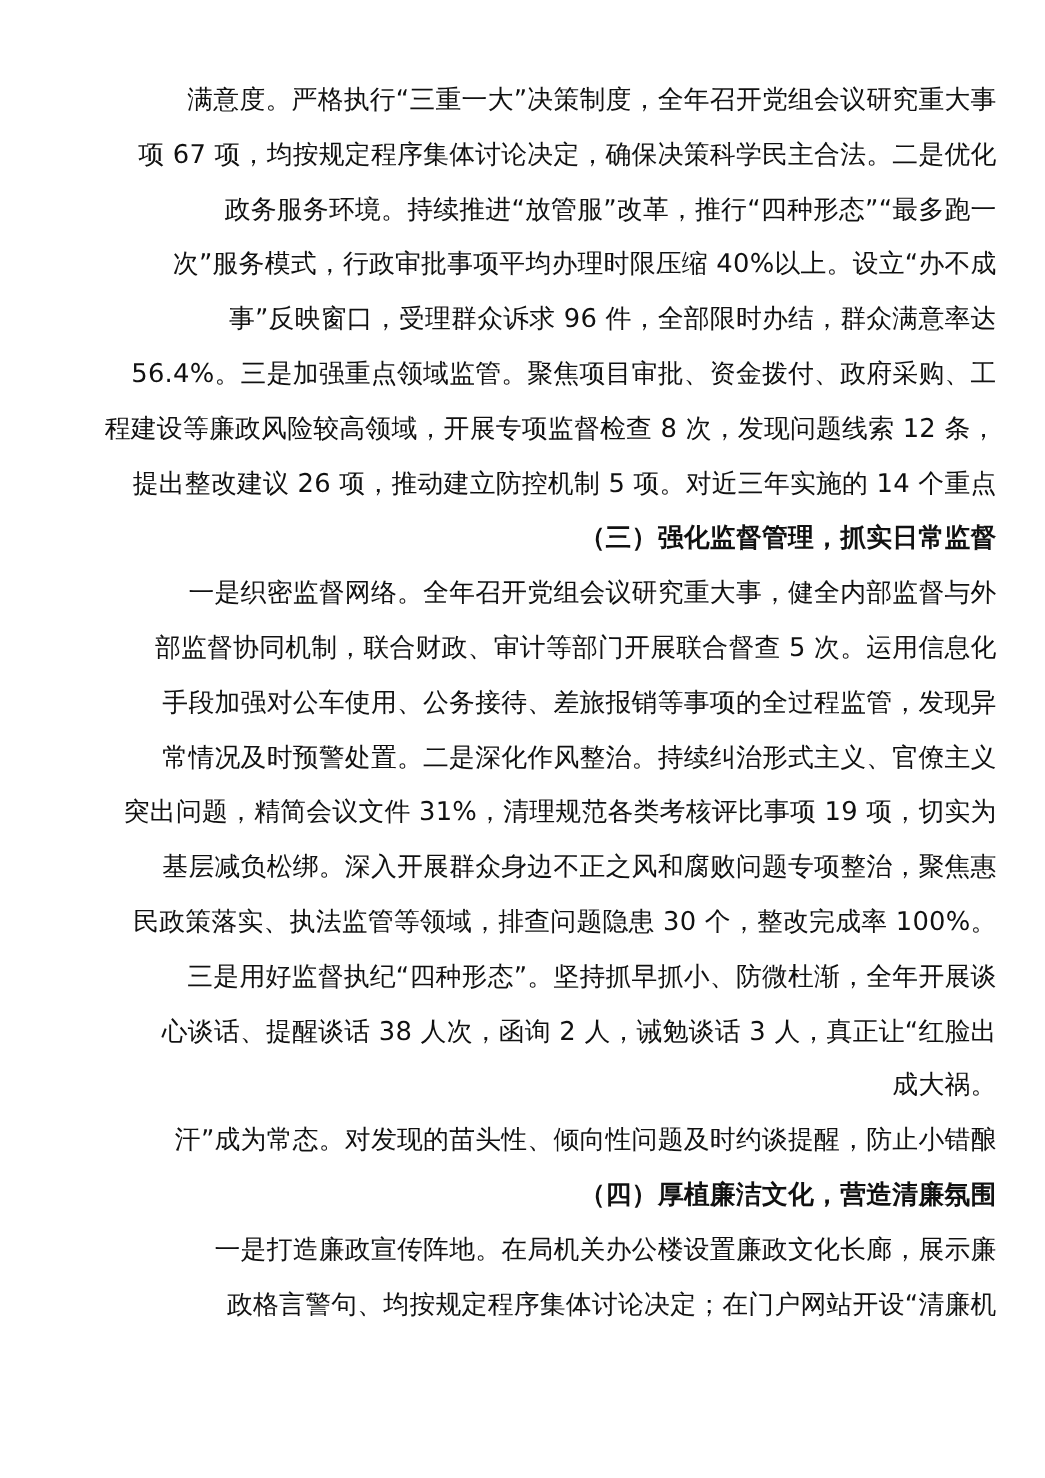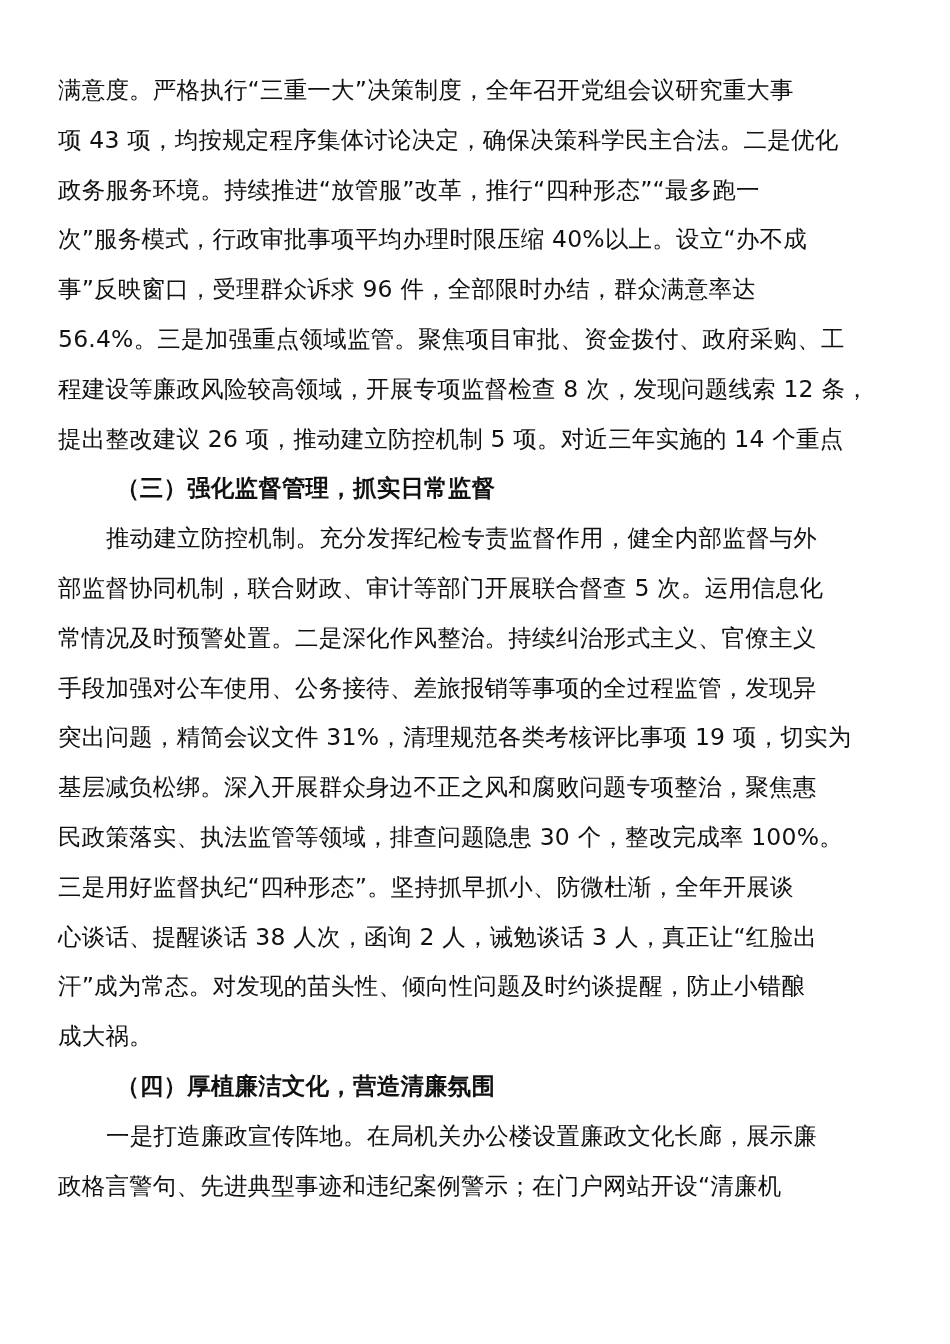--- a/index.html
+++ b/index.html
@@ -1,48 +1,48 @@
 <!DOCTYPE html>
 <html><head>
 <meta charset="utf-8">
 <style>
   html, body { margin: 0; padding: 0; background: #ffffff; }
   body { width: 950px; height: 1344px; overflow: hidden; position: relative; }
   .page {
     position: absolute; left: 58px; top: 66px; width: 848px;
     font-family: "DejaVu Sans", "Liberation Sans", sans-serif;
-    font-size: 23.5px; color: #111111;
+    font-size: 23.5px; color: #111111; text-align: right;
   }
   .line {
     height: 49.8px; line-height: 49.8px; white-space: nowrap;
     letter-spacing: 0.2px;
   }
   .indent { padding-left: 48px; }
   .heading { padding-left: 58px; font-weight: bold; }
 </style>
 </head>
 <body>
 
 <div class="page">
   <div class="line">满意度。严格执行“三重一大”决策制度，全年召开党组会议研究重大事</div>
-  <div class="line">项 43 项，均按规定程序集体讨论决定，确保决策科学民主合法。二是优化</div>
+  <div class="line">项 67 项，均按规定程序集体讨论决定，确保决策科学民主合法。二是优化</div>
   <div class="line">政务服务环境。持续推进“放管服”改革，推行“四种形态”“最多跑一</div>
   <div class="line">次”服务模式，行政审批事项平均办理时限压缩 40%以上。设立“办不成</div>
   <div class="line">事”反映窗口，受理群众诉求 96 件，全部限时办结，群众满意率达</div>
   <div class="line">56.4%。三是加强重点领域监管。聚焦项目审批、资金拨付、政府采购、工</div>
   <div class="line">程建设等廉政风险较高领域，开展专项监督检查 8 次，发现问题线索 12 条，</div>
   <div class="line">提出整改建议 26 项，推动建立防控机制 5 项。对近三年实施的 14 个重点</div>
   <div class="line heading">（三）强化监督管理，抓实日常监督</div>
-  <div class="line indent">推动建立防控机制。充分发挥纪检专责监督作用，健全内部监督与外</div>
+  <div class="line indent">一是织密监督网络。全年召开党组会议研究重大事，健全内部监督与外</div>
   <div class="line">部监督协同机制，联合财政、审计等部门开展联合督查 5 次。运用信息化</div>
+  <div class="line">手段加强对公车使用、公务接待、差旅报销等事项的全过程监管，发现异</div>
   <div class="line">常情况及时预警处置。二是深化作风整治。持续纠治形式主义、官僚主义</div>
-  <div class="line">手段加强对公车使用、公务接待、差旅报销等事项的全过程监管，发现异</div>
   <div class="line">突出问题，精简会议文件 31%，清理规范各类考核评比事项 19 项，切实为</div>
   <div class="line">基层减负松绑。深入开展群众身边不正之风和腐败问题专项整治，聚焦惠</div>
   <div class="line">民政策落实、执法监管等领域，排查问题隐患 30 个，整改完成率 100%。</div>
   <div class="line">三是用好监督执纪“四种形态”。坚持抓早抓小、防微杜渐，全年开展谈</div>
   <div class="line">心谈话、提醒谈话 38 人次，函询 2 人，诫勉谈话 3 人，真正让“红脸出</div>
+  <div class="line">成大祸。</div>
   <div class="line">汗”成为常态。对发现的苗头性、倾向性问题及时约谈提醒，防止小错酿</div>
-  <div class="line">成大祸。</div>
   <div class="line heading">（四）厚植廉洁文化，营造清廉氛围</div>
   <div class="line indent">一是打造廉政宣传阵地。在局机关办公楼设置廉政文化长廊，展示廉</div>
-  <div class="line">政格言警句、先进典型事迹和违纪案例警示；在门户网站开设“清廉机</div>
+  <div class="line">政格言警句、均按规定程序集体讨论决定；在门户网站开设“清廉机</div>
 </div>
 
 </body></html>

